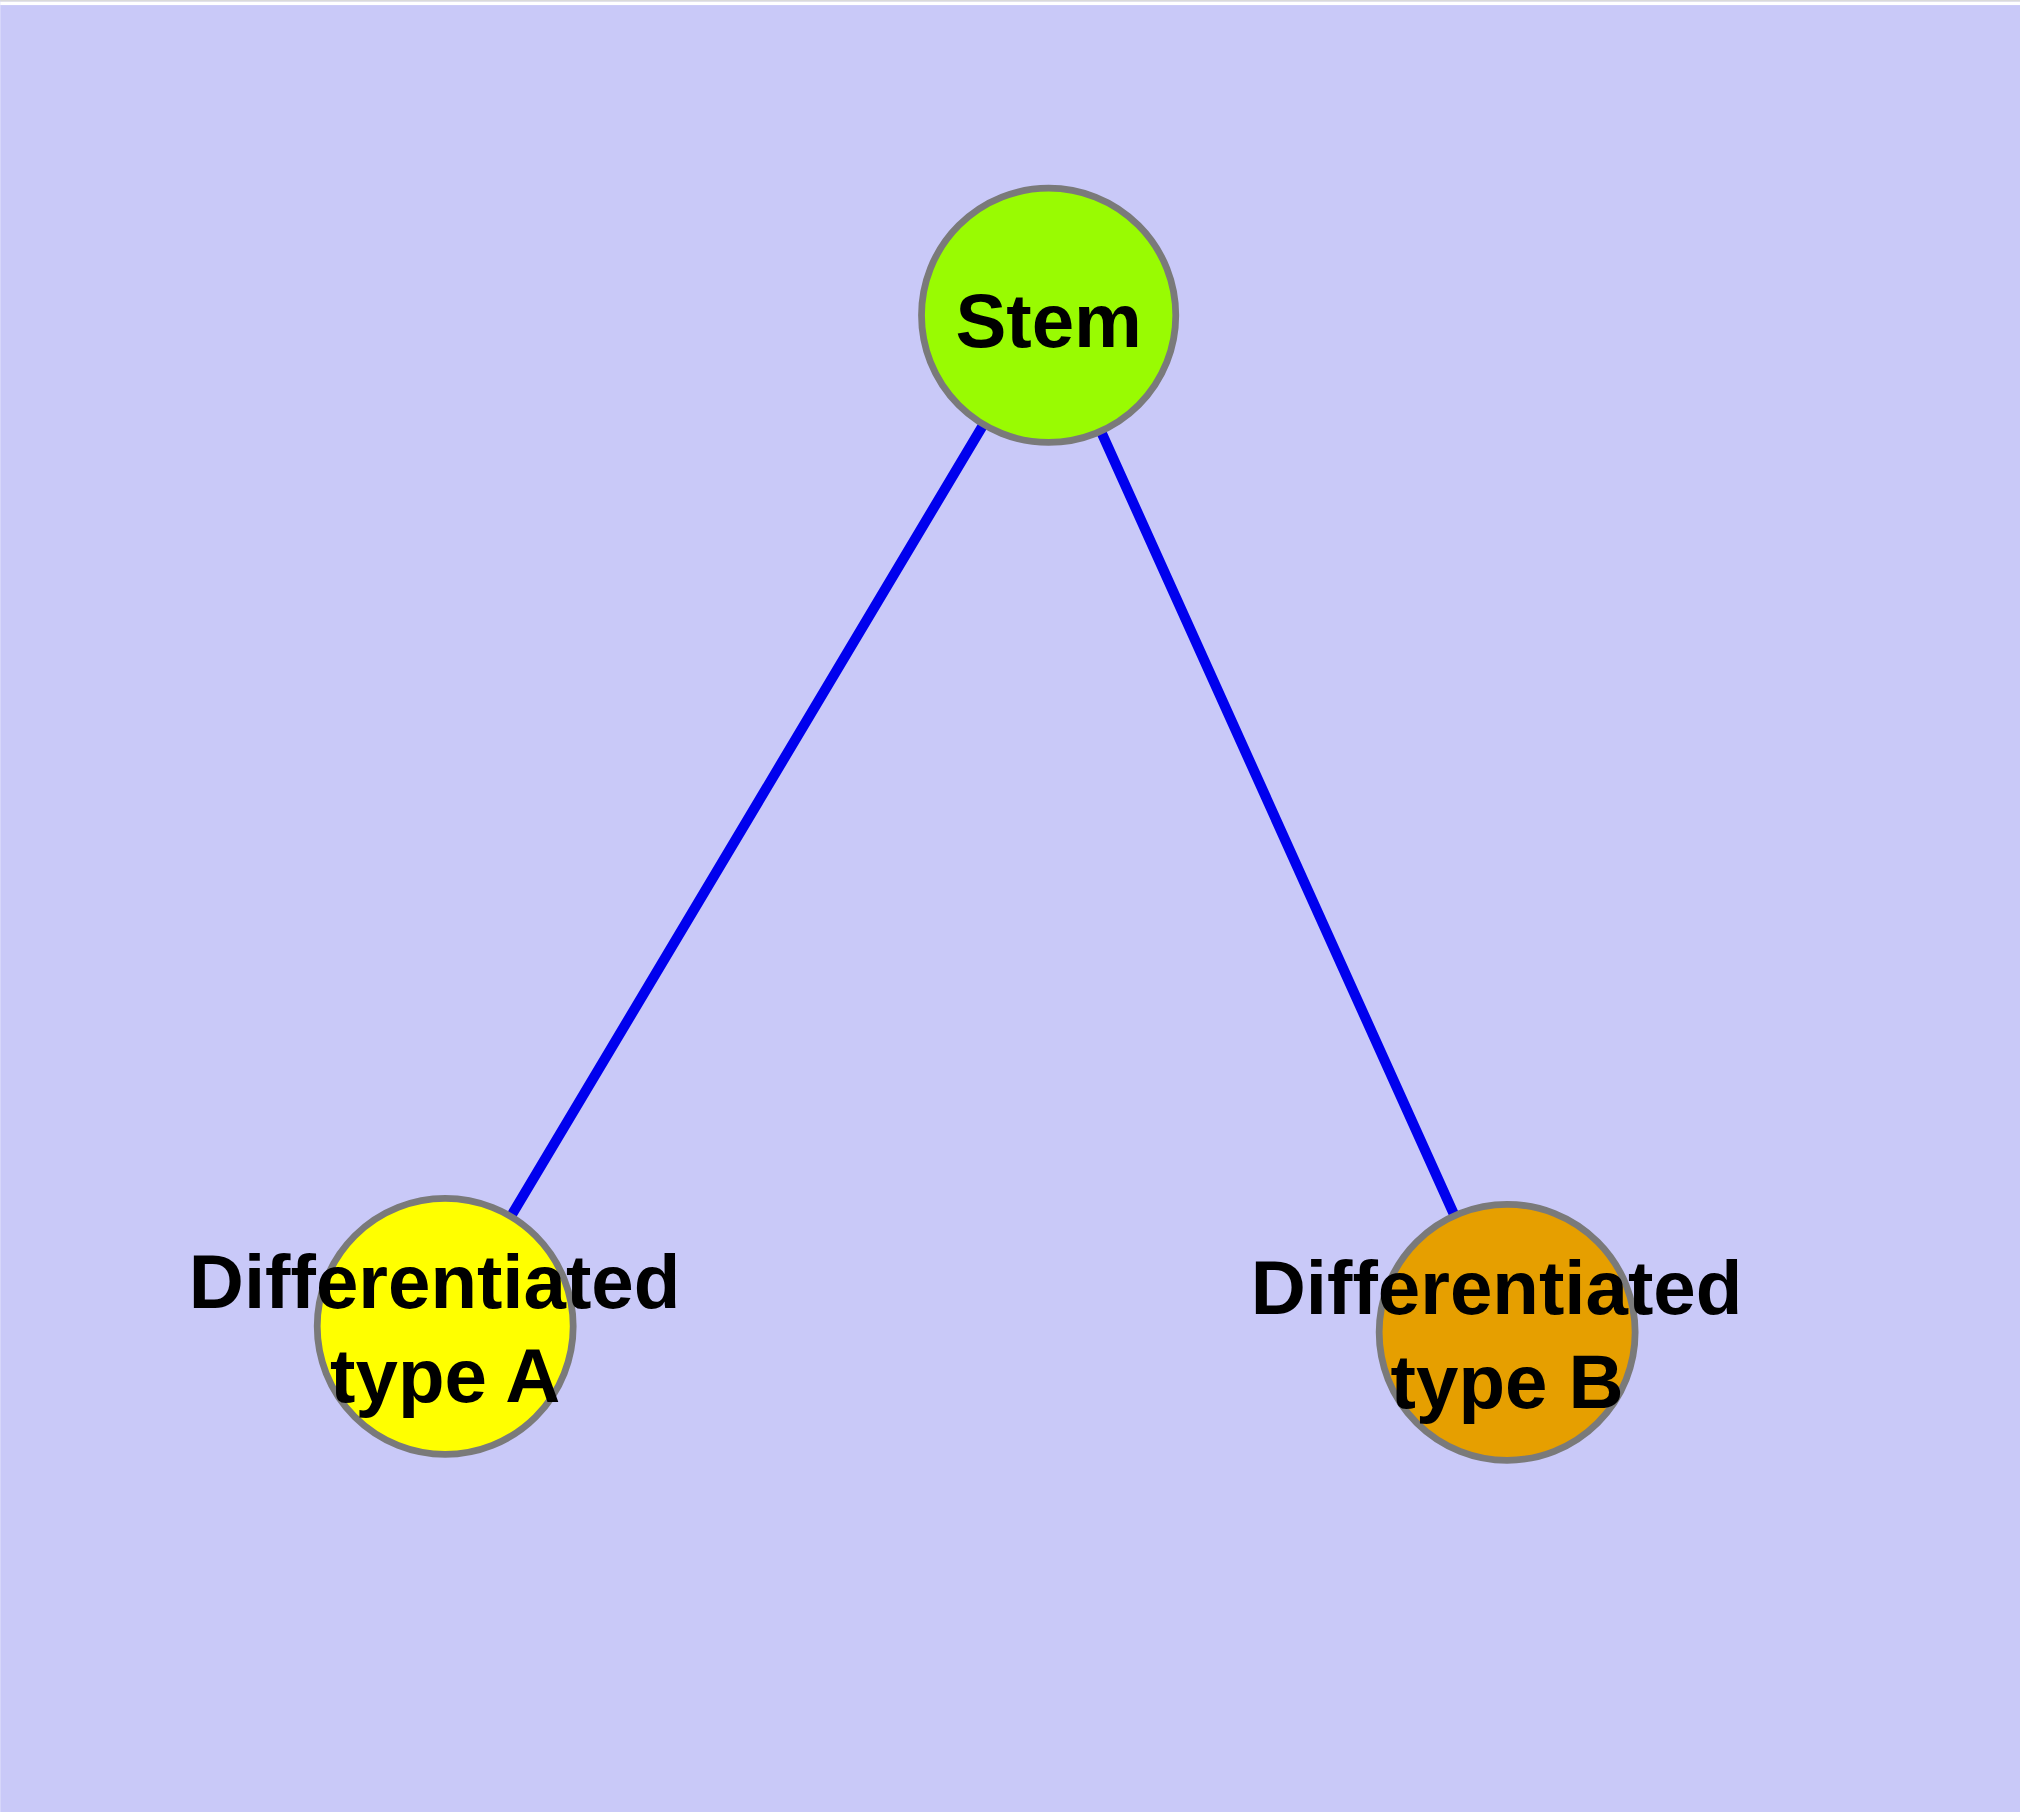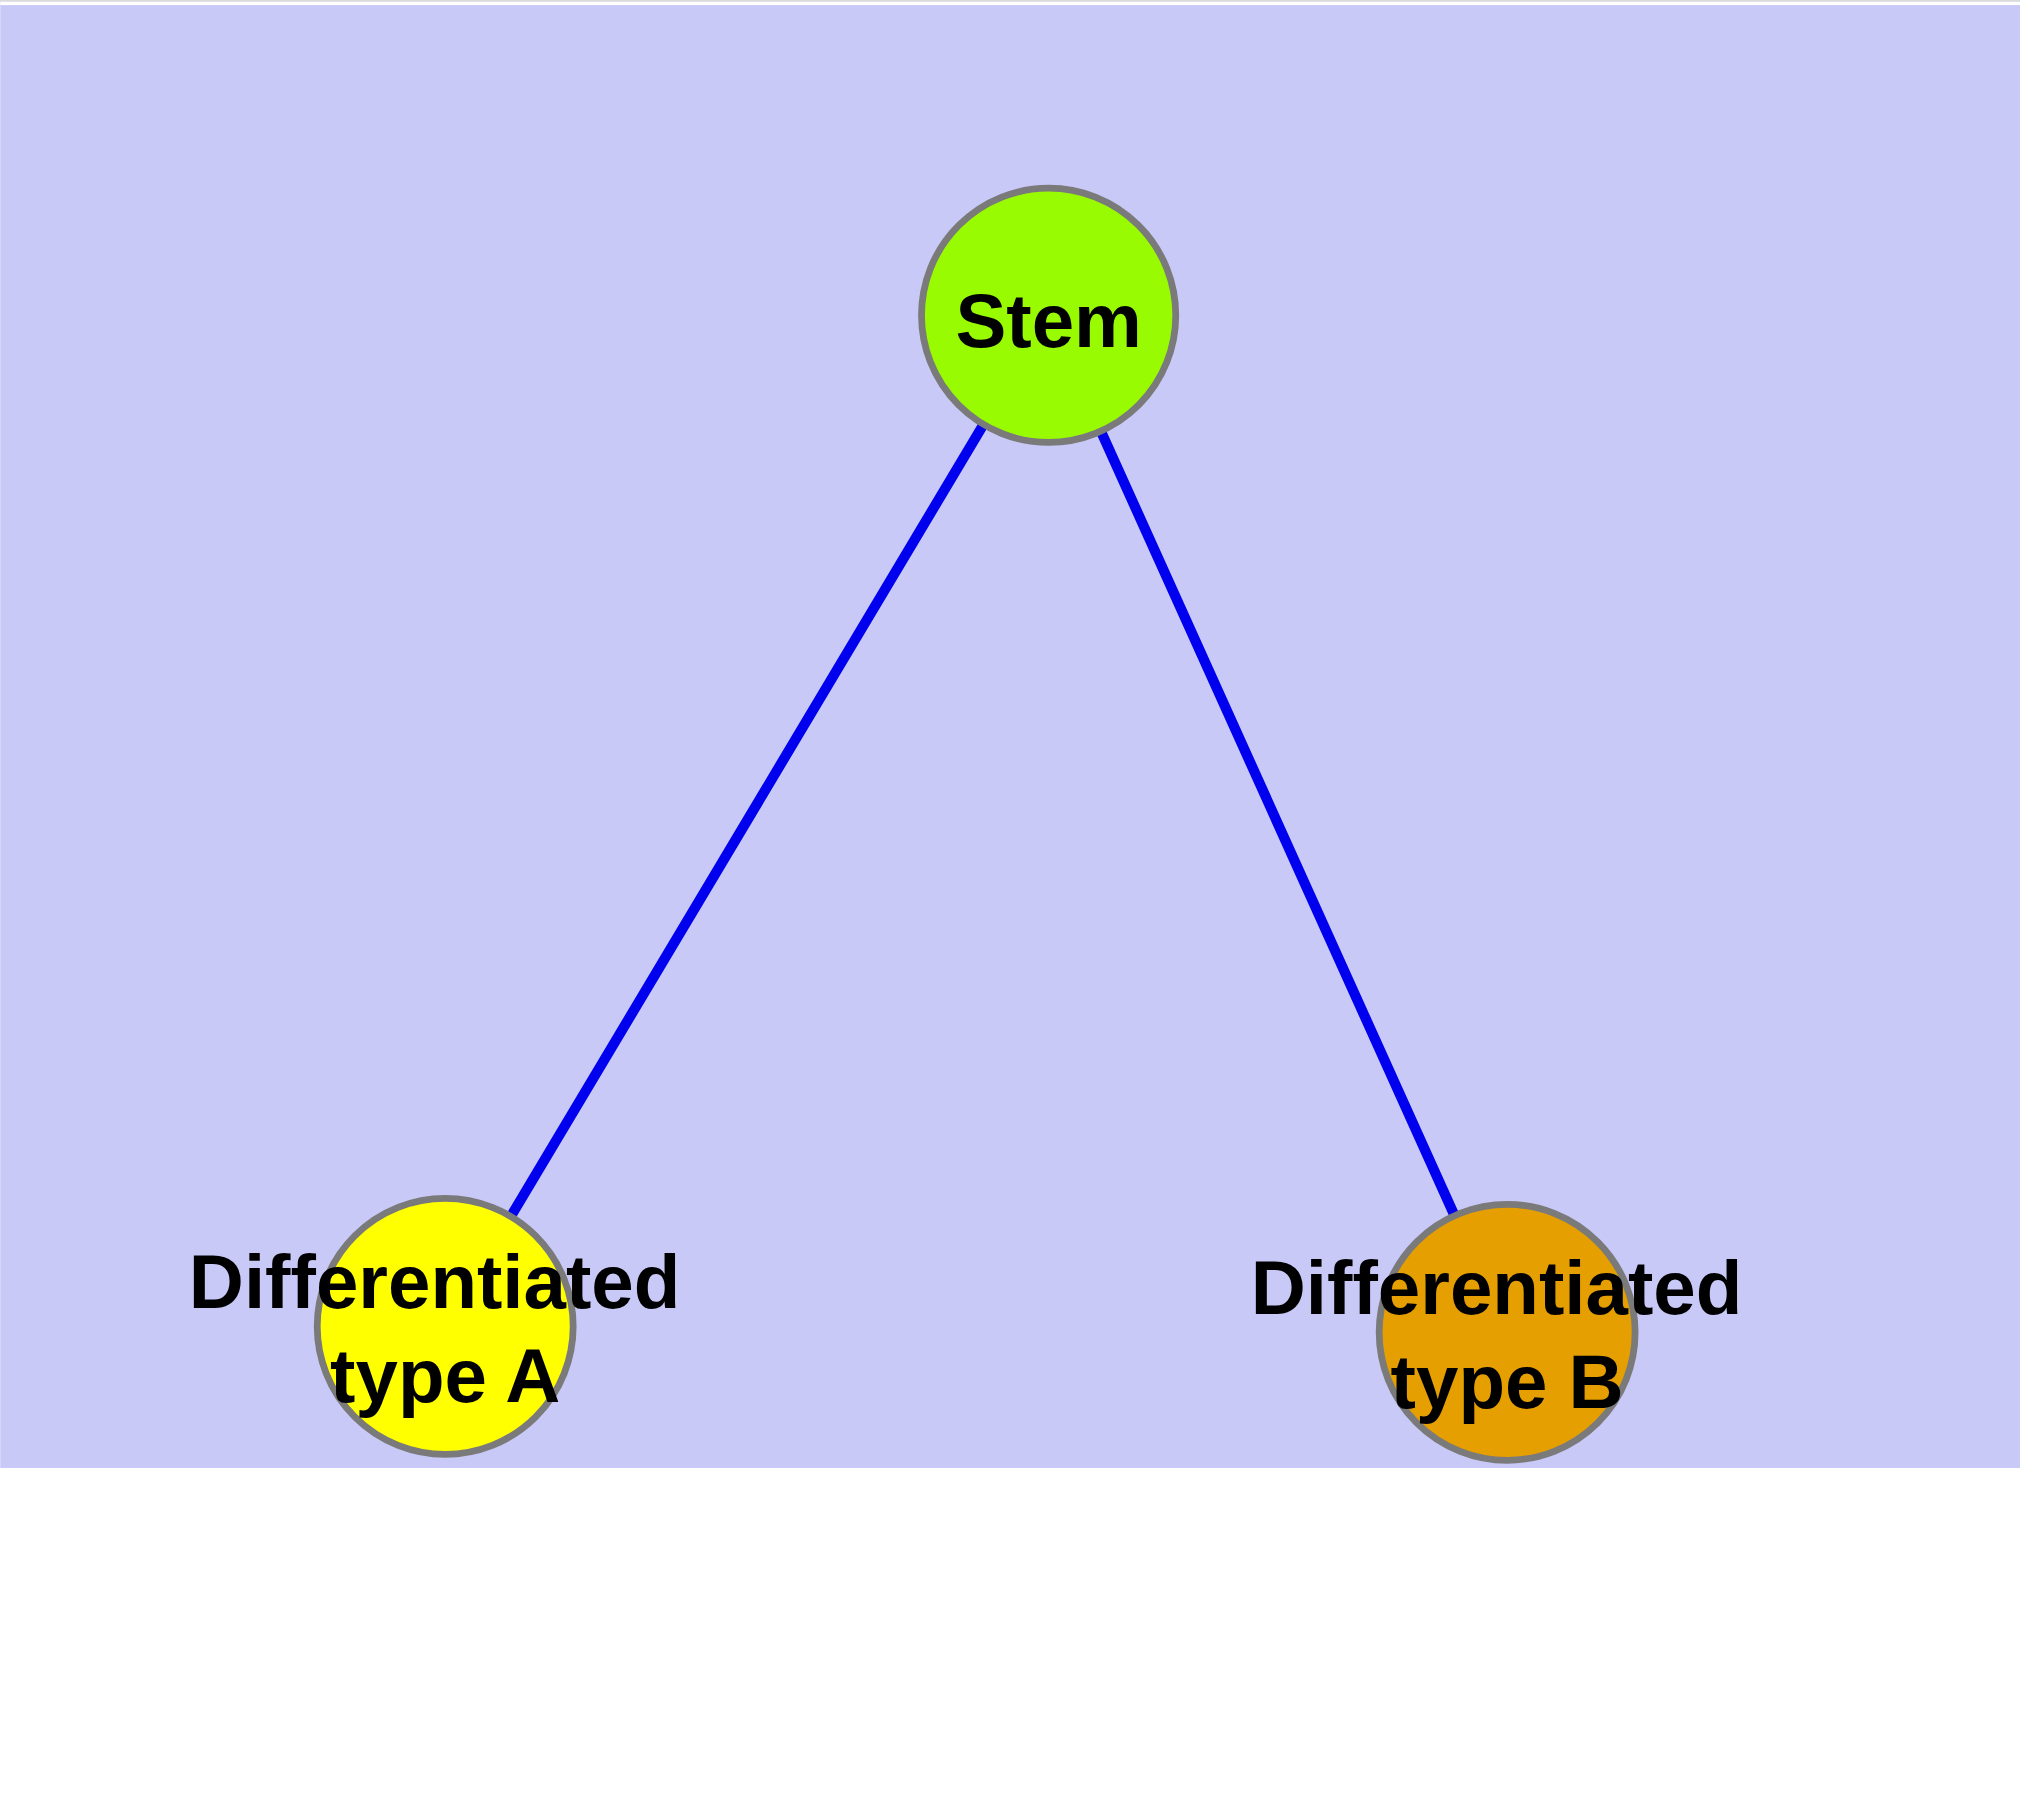--- a/index.html
+++ b/index.html
@@ -3,21 +3,21 @@
 <meta charset="utf-8">
 <style>
   html, body {
     margin: 0;
     padding: 0;
     background: #ffffff;
   }
   .canvas {
     position: relative;
     width: 2021px;
-    height: 1468px;
+    height: 1812px;
     overflow: hidden;
     font-family: "Liberation Sans", "DejaVu Sans", sans-serif;
   }
   .canvas svg {
     position: absolute;
     inset: 0;
     display: block;
   }
   text.node-label {
     font-family: "Liberation Sans", "DejaVu Sans", sans-serif;

